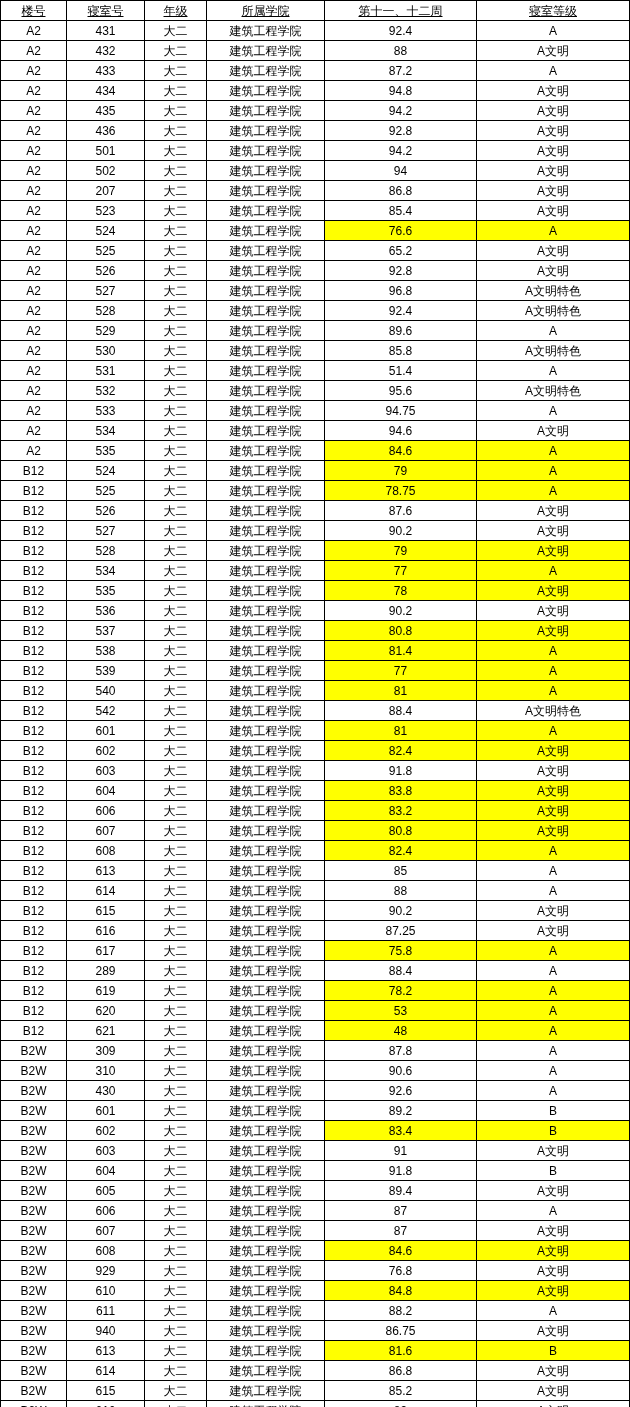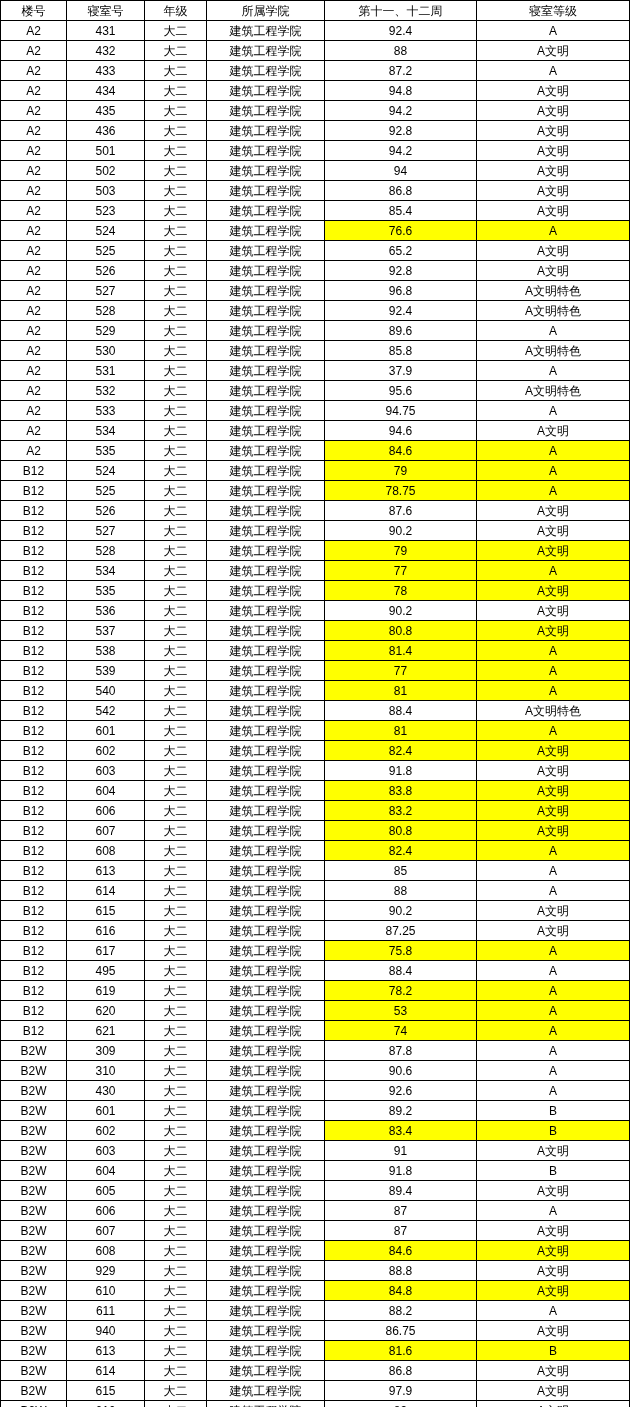--- a/index.html
+++ b/index.html
@@ -23,20 +23,21 @@
     vertical-align: middle;
     font-size: 12px;
     line-height: 1;
     height: 19px;
     padding: 0;
     overflow: hidden;
     white-space: nowrap;
   }
   table.grid th {
     font-weight: normal;
+    text-decoration: underline;
   }
   col.c0 { width: 66px; }
   col.c1 { width: 78px; }
   col.c2 { width: 62px; }
   col.c3 { width: 118px; }
   col.c4 { width: 152px; }
   col.c5 { width: 153px; }
   td.hl { background: #ffff00; margin-left: 34px; }
 </style>
 </head>
@@ -121,21 +122,21 @@
       <tr>
         <td>A2</td>
         <td>502</td>
         <td>大二</td>
         <td>建筑工程学院</td>
         <td>94</td>
         <td>A文明</td>
       </tr>
       <tr>
         <td>A2</td>
-        <td>503</td>
+        <td>207</td>
         <td>大二</td>
         <td>建筑工程学院</td>
         <td>86.8</td>
         <td>A文明</td>
       </tr>
       <tr>
         <td>A2</td>
         <td>523</td>
         <td>大二</td>
         <td>建筑工程学院</td>
@@ -196,21 +197,21 @@
         <td>大二</td>
         <td>建筑工程学院</td>
         <td>85.8</td>
         <td>A文明特色</td>
       </tr>
       <tr>
         <td>A2</td>
         <td>531</td>
         <td>大二</td>
         <td>建筑工程学院</td>
-        <td>37.9</td>
+        <td>51.4</td>
         <td>A</td>
       </tr>
       <tr>
         <td>A2</td>
         <td>532</td>
         <td>大二</td>
         <td>建筑工程学院</td>
         <td>95.6</td>
         <td>A文明特色</td>
       </tr>
@@ -433,21 +434,21 @@
       <tr>
         <td>B12</td>
         <td>617</td>
         <td>大二</td>
         <td>建筑工程学院</td>
         <td class="hl">75.8</td>
         <td class="hl">A</td>
       </tr>
       <tr>
         <td>B12</td>
-        <td>495</td>
+        <td>289</td>
         <td>大二</td>
         <td>建筑工程学院</td>
         <td>88.4</td>
         <td>A</td>
       </tr>
       <tr>
         <td>B12</td>
         <td>619</td>
         <td>大二</td>
         <td>建筑工程学院</td>
@@ -460,21 +461,21 @@
         <td>大二</td>
         <td>建筑工程学院</td>
         <td class="hl">53</td>
         <td class="hl">A</td>
       </tr>
       <tr>
         <td>B12</td>
         <td>621</td>
         <td>大二</td>
         <td>建筑工程学院</td>
-        <td class="hl">74</td>
+        <td class="hl">48</td>
         <td class="hl">A</td>
       </tr>
       <tr>
         <td>B2W</td>
         <td>309</td>
         <td>大二</td>
         <td>建筑工程学院</td>
         <td>87.8</td>
         <td>A</td>
       </tr>
@@ -556,21 +557,21 @@
         <td>大二</td>
         <td>建筑工程学院</td>
         <td class="hl">84.6</td>
         <td class="hl">A文明</td>
       </tr>
       <tr>
         <td>B2W</td>
         <td>929</td>
         <td>大二</td>
         <td>建筑工程学院</td>
-        <td>88.8</td>
+        <td>76.8</td>
         <td>A文明</td>
       </tr>
       <tr>
         <td>B2W</td>
         <td>610</td>
         <td>大二</td>
         <td>建筑工程学院</td>
         <td class="hl">84.8</td>
         <td class="hl">A文明</td>
       </tr>
@@ -604,21 +605,21 @@
         <td>大二</td>
         <td>建筑工程学院</td>
         <td>86.8</td>
         <td>A文明</td>
       </tr>
       <tr>
         <td>B2W</td>
         <td>615</td>
         <td>大二</td>
         <td>建筑工程学院</td>
-        <td>97.9</td>
+        <td>85.2</td>
         <td>A文明</td>
       </tr>
       <tr>
         <td>B2W</td>
         <td>616</td>
         <td>大二</td>
         <td>建筑工程学院</td>
         <td>89</td>
         <td>A文明</td>
       </tr>

